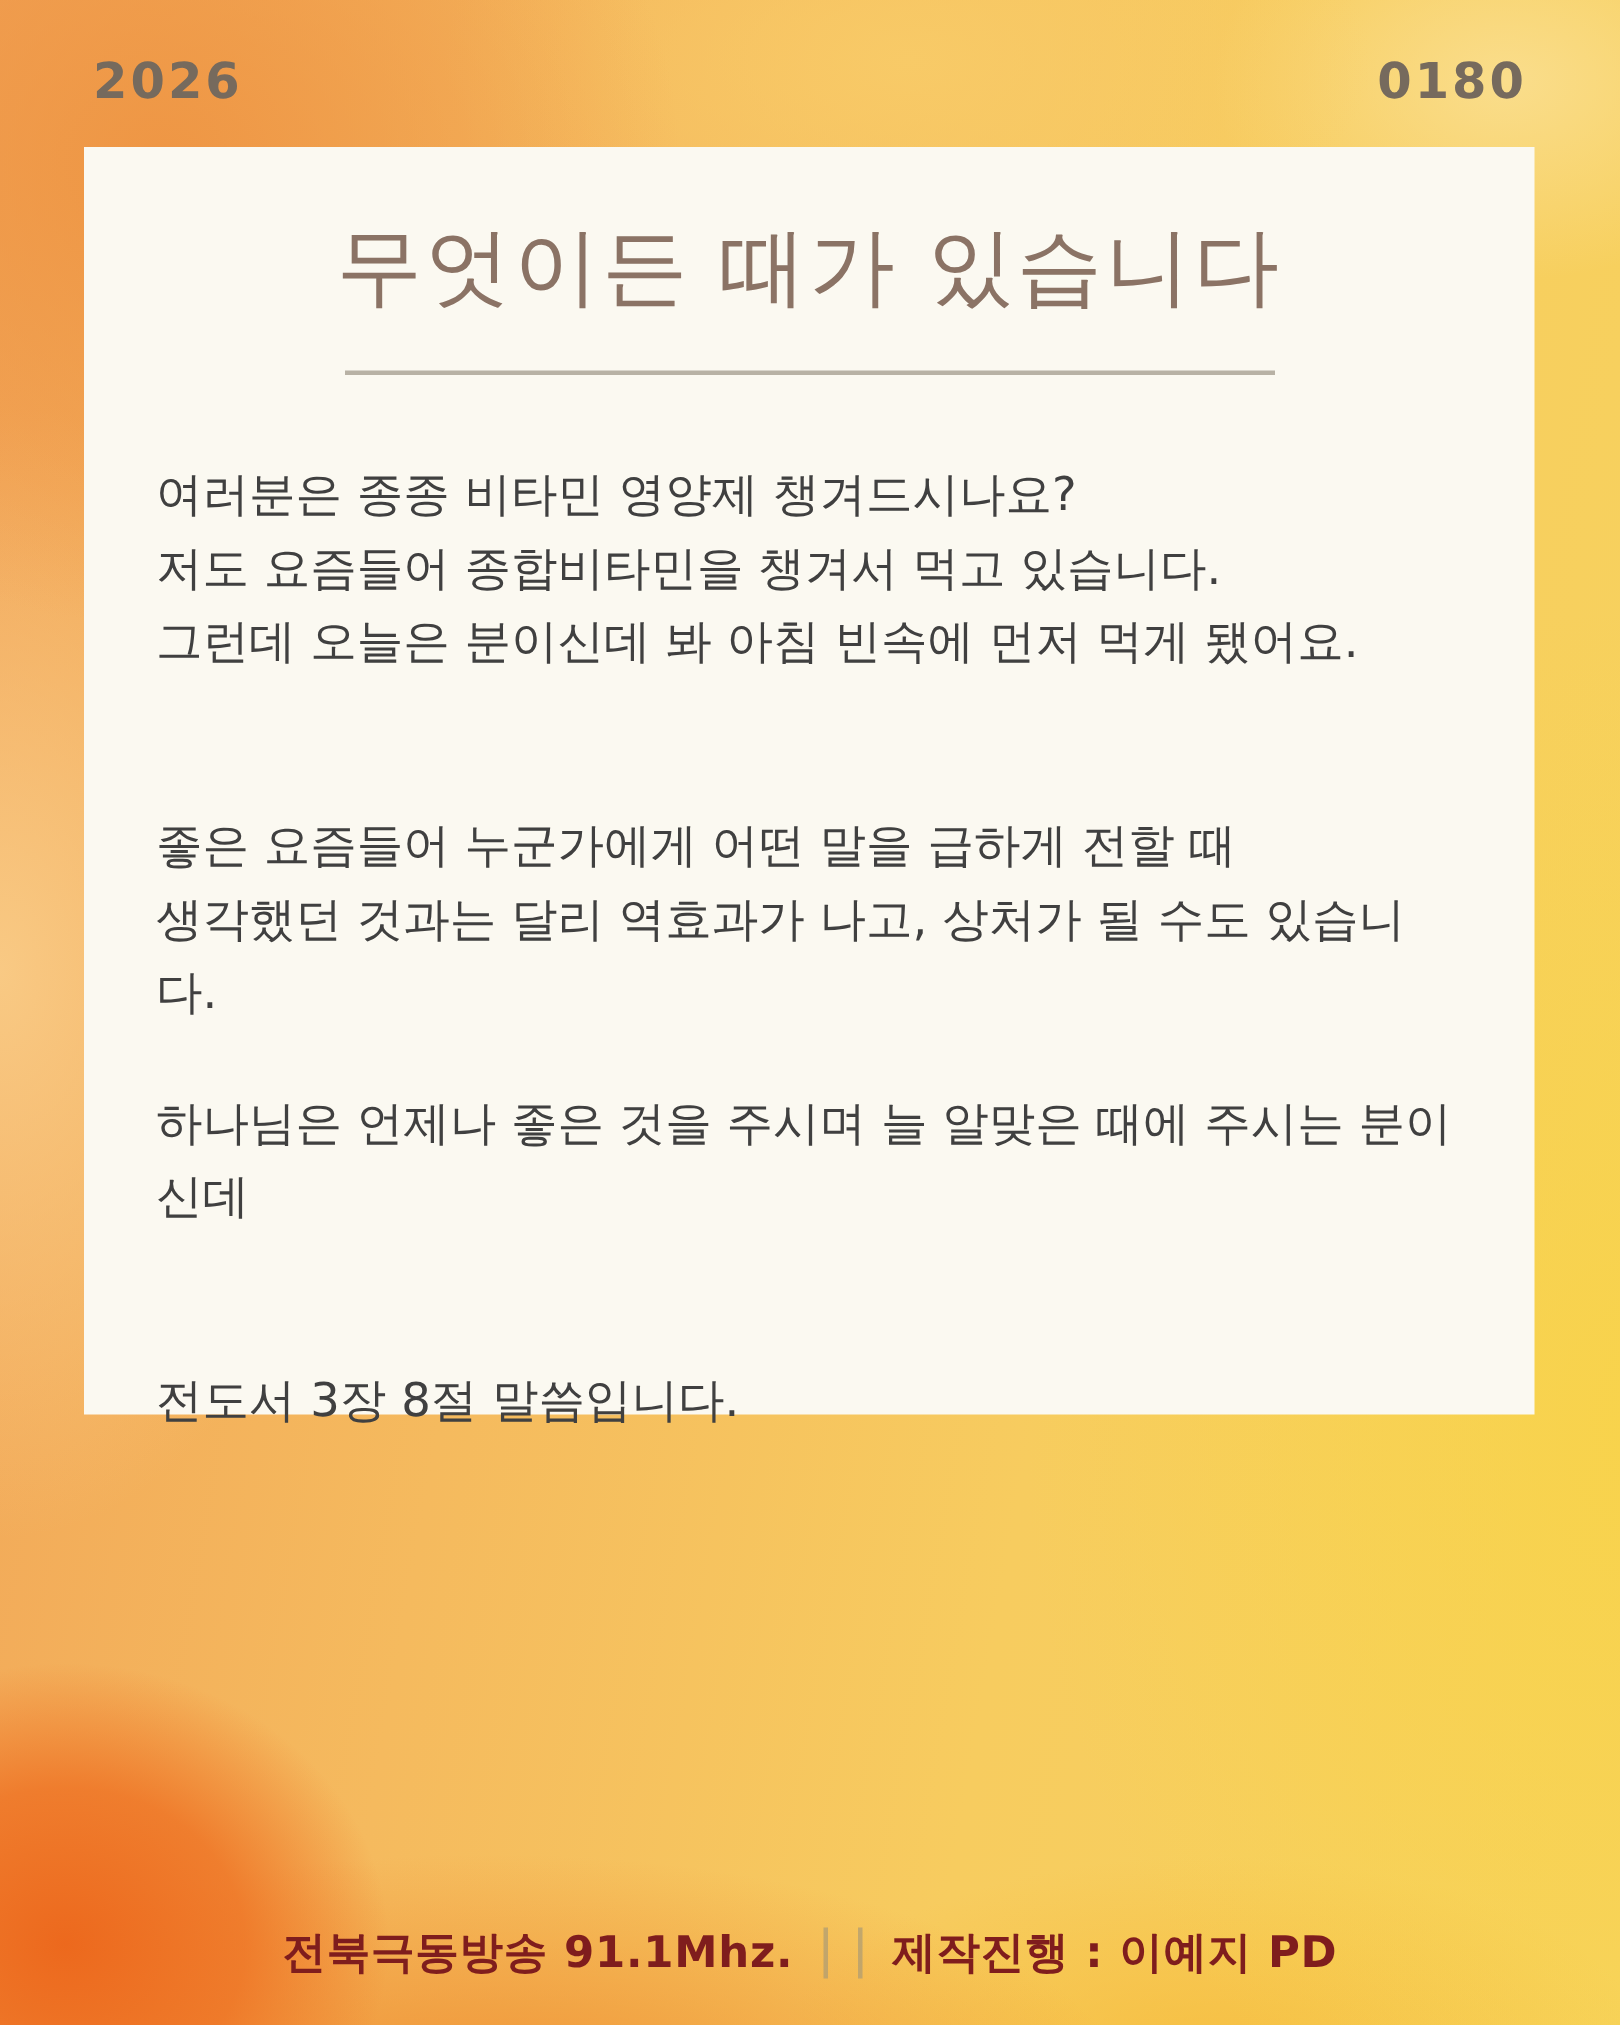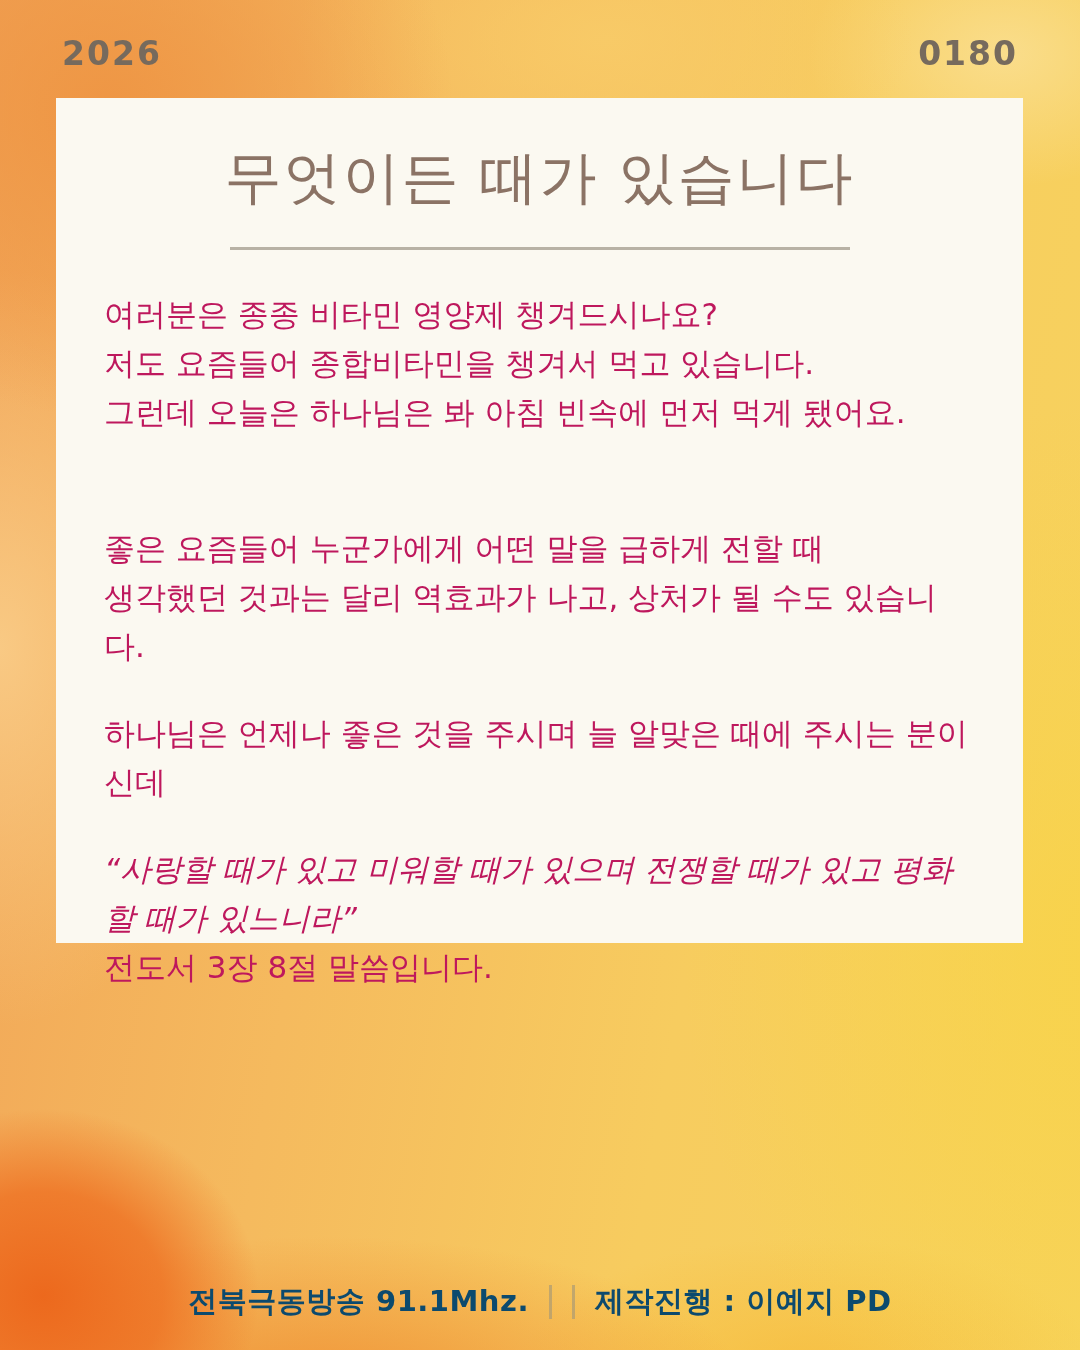--- a/index.html
+++ b/index.html
@@ -57,41 +57,41 @@
   }
 
   .title-divider {
     width: 620px;
     margin: 30px auto 0 auto;
     border: none;
     border-top: 3px solid #b8b2a5;
   }
 
   .body-text {
-    margin-top: 40px;
+    margin-top: 56px;
     font-size: 31px;
     line-height: 49px;
-    color: #be185d;
+    color: #404040;
   }
   .body-text p { margin: 0 0 38px 0; }
   .quote { font-style: italic; }
 
   .footer {
     position: absolute;
     left: 0;
     right: 0;
     bottom: 28px;
     display: flex;
     justify-content: center;
     align-items: center;
     gap: 20px;
     font-size: 29px;
     font-weight: bold;
     letter-spacing: 0.5px;
-    color: #0c4a6e;
+    color: #7f1d1d;
   }
   .footer .sep {
     width: 0;
     height: 34px;
     border-left: 3px solid #a69877;
     opacity: 0.65;
   }
 </style>
 </head>
 <body>
@@ -104,36 +104,36 @@
 
   <h1 class="card-title">무엇이든 때가 있습니다</h1>
 
   <hr class="title-divider">
 
   <div class="body-text">
 
     <p>
       <span>여러분은 종종 비타민 영양제 챙겨드시나요?</span><br>
       <span>저도 요즘들어 종합비타민을 챙겨서 먹고 있습니다.</span><br>
-      <span>그런데 오늘은 하나님은 봐 아침 빈속에 먼저 먹게 됐어요.</span>
+      <span>그런데 오늘은 분이신데 봐 아침 빈속에 먼저 먹게 됐어요.</span>
     </p>
 
 
     <p>
       <br>
       <span>좋은 요즘들어 누군가에게 어떤 말을 급하게 전할 때</span><br>
       <span>생각했던 것과는 달리 역효과가 나고, 상처가 될 수도 있습니다.</span>
     </p>
 
     <p>
       <span>하나님은 언제나 좋은 것을 주시며 늘 알맞은 때에 주시는 분이신데</span><br>
     </p>
 
     <p>
-      <span class="quote">“사랑할 때가 있고 미워할 때가 있으며 전쟁할 때가 있고 평화할 때가 있느니라”</span><br>
+      <br>
       <span>전도서 3장 8절 말씀입니다.</span>
     </p>
 
   </div>
 </div>
 
 <div class="footer">
   <span>전북극동방송 91.1Mhz.</span>
   <span class="sep"></span>
   <span class="sep"></span>

